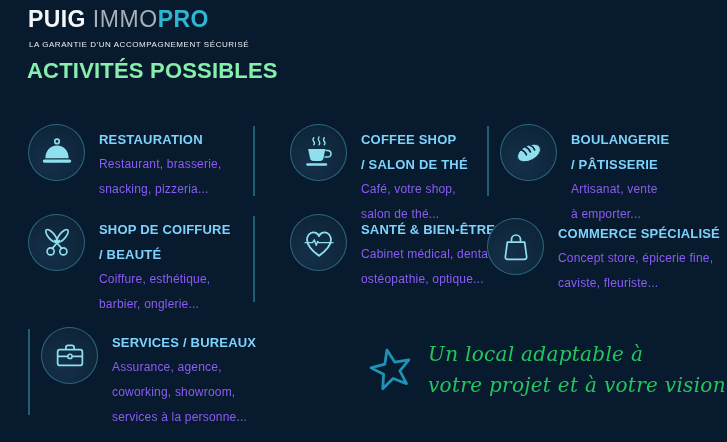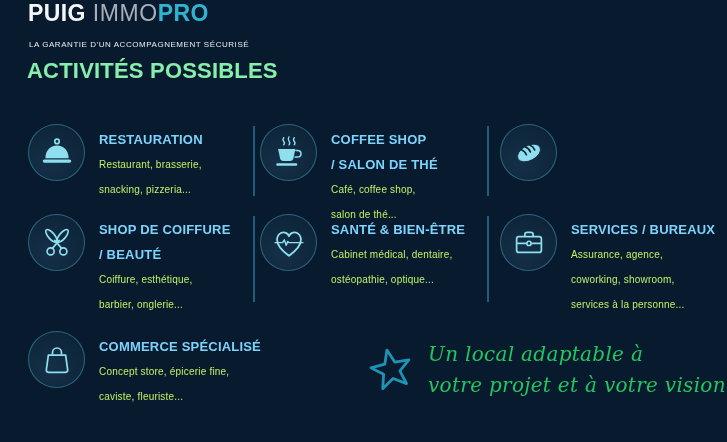--- a/index.html
+++ b/index.html
@@ -3,50 +3,50 @@
 <meta charset="utf-8">
 <style>
   html,body{margin:0;padding:0;background:#000;}
   .canvas{
     position:relative;width:727px;height:442px;overflow:hidden;
     background:#081a2e;
     font-family:"Liberation Sans",sans-serif;
     -webkit-font-smoothing:antialiased;
   }
   
-  .logo{position:absolute;left:28px;top:0;font-size:23px;font-weight:700;
+  .logo{position:absolute;left:28px;top:6px;font-size:23px;font-weight:700;
         letter-spacing:.4px;color:#f4f7fa;white-space:pre;}
   .logo .immo{color:#a7b0ba;font-weight:400;margin-left:7px;letter-spacing:.6px;}
   .logo .pro{color:#2fb5d2;font-weight:700;}
   .tagline{position:absolute;left:29px;top:40px;font-size:8px;font-weight:400;
            letter-spacing:.55px;color:#e9eef3;}
   .heading{position:absolute;left:27px;top:57px;font-size:22px;font-weight:700;
            line-height:27px;letter-spacing:.2px;color:#f4f7fa;}
   .heading .accent{color:#86efac;}
   
   .grid{position:absolute;left:28px;top:122px;width:699px;display:grid;
         grid-template-columns:225px 234px 240px;grid-template-rows:90px 113px auto;}
   .cell{position:relative;}
-  .cell.c2{padding-left:7px;}
+  .cell.c2{padding-left:37px;}
   .cell.c3{padding-left:13px;}
   .cell.r3{padding-top:4px;}
   .cell.divided::before{content:"";position:absolute;left:0;width:1.5px;
         background:rgba(45,140,170,.6);}
   .cell.r1.divided::before{top:4px;height:70px;}
   .cell.r2.divided::before{top:4px;height:86px;}
   .item{display:flex;gap:14px;padding-top:2px;}
   .icon-circle{width:57px;height:57px;flex:0 0 57px;border-radius:50%;
         box-sizing:border-box;
         background:radial-gradient(circle at 38% 68%, #143049 0%, #0e2539 72%);
         border:1.5px solid rgba(70,165,195,.5);
         display:flex;align-items:center;justify-content:center;}
   .item-text{padding-top:3px;min-width:0;}
   .item-title{font-size:13px;font-weight:700;color:#7dd3fc;line-height:25px;
         white-space:pre;letter-spacing:.2px;}
-  .item-desc{font-size:10px;font-weight:400;color:#bef264;line-height:25px;
+  .item-desc{font-size:12px;font-weight:400;color:#8b5cf6;line-height:25px;
         white-space:pre;letter-spacing:.2px;}
   
   .note{grid-column:2/4;grid-row:3;display:flex;gap:13px;
         padding-left:114px;padding-top:14px;}
   .note-star{margin-top:6px;flex:0 0 48px;}
   .note-text{font-family:"DejaVu Serif",serif;font-style:italic;font-size:20px;
         line-height:31px;color:#22c55e;white-space:pre;letter-spacing:.3px;}
   svg{display:block;}
 </style>
 </head>
@@ -88,38 +88,44 @@
             <path d="M24 2.5 q-2 3 0 5.6 q2 2.6 0 5" stroke="#8fe0ee" stroke-width="1.8" fill="none" stroke-linecap="round"></path>
             <path d="M31 3.5 q-2 2.8 0 5.2 q2 2.4 0 4.4" stroke="#8fe0ee" stroke-width="1.8" fill="none" stroke-linecap="round"></path>
             <path d="M9.5 18.5 h23 l-2.6 12.5 c-.5 2.4 -2 3.5 -4.4 3.5 h-9 c-2.4 0 -3.9 -1.1 -4.4 -3.5 Z" fill="#8fe0ee"></path>
             <path d="M32.5 20.5 h2.8 c2.9 0 4.7 1.8 4.7 4.4 c0 2.6 -1.8 4.4 -4.7 4.4 h-4" stroke="#8fe0ee" stroke-width="2" fill="none"></path>
             <rect x="7" y="37.5" width="28" height="3.4" rx="1.7" fill="#8fe0ee"></rect>
           </svg>
         </div>
         <div class="item-text">
           <div class="item-title">COFFEE SHOP
 / SALON DE THÉ</div>
-          <div class="item-desc">Café, coffee shop,
+          <div class="item-desc">Café, votre shop,
 salon de thé...</div>
         </div>
       </div>
     </div>
 
     <div class="cell r1 c3 divided">
       <div class="item">
         <div class="icon-circle">
           <svg width="36" height="36" viewBox="0 0 48 48">
             <g transform="rotate(-28 24 24)">
               <ellipse cx="24" cy="24" rx="16.5" ry="10" fill="#8fe0ee" stroke="#0d2438" stroke-width="1"></ellipse>
               <path d="M17 15.5 q3.5 4 2.8 9" stroke="#0d2438" stroke-width="2.2" fill="none" stroke-linecap="round"></path>
               <path d="M23.5 14.5 q3.5 4 2.8 9" stroke="#0d2438" stroke-width="2.2" fill="none" stroke-linecap="round"></path>
               <path d="M30 15.5 q3.2 3.6 2.6 8.4" stroke="#0d2438" stroke-width="2.2" fill="none" stroke-linecap="round"></path>
             </g>
           </svg>
         </div>
+        <div class="item-text">
+          <div class="item-title">BOULANGERIE
+/ PÂTISSERIE</div>
+          <div class="item-desc">Artisanat, vente
+à emporter...</div>
+        </div>
       </div>
     </div>
 
     <div class="cell r2 c1">
       <div class="item">
         <div class="icon-circle">
           <svg width="36" height="36" viewBox="0 0 48 48">
             <ellipse cx="16.5" cy="14.5" rx="4.2" ry="10.5" transform="rotate(-40 16.5 14.5)" stroke="#8fe0ee" stroke-width="2.2" fill="none"></ellipse>
             <ellipse cx="31.5" cy="14.5" rx="4.2" ry="10.5" transform="rotate(40 31.5 14.5)" stroke="#8fe0ee" stroke-width="2.2" fill="none"></ellipse>
             <path d="M21 20.5 L30.2 31.2 M27 20.5 L17.8 31.2" stroke="#8fe0ee" stroke-width="2.2" fill="none" stroke-linecap="round"></path>
@@ -145,51 +151,51 @@
           </svg>
         </div>
         <div class="item-text">
           <div class="item-title">SANTÉ &amp; BIEN-ÊTRE</div>
           <div class="item-desc">Cabinet médical, dentaire,
 ostéopathie, optique...</div>
         </div>
       </div>
     </div>
 
+    <div class="cell r3 c1">
+      <div class="item">
+        <div class="icon-circle">
+          <svg width="36" height="36" viewBox="0 0 48 48">
+            <path d="M12.5 17.5 h23 l2.7 19.5 c.3 2.2 -1.2 3.5 -3.2 3.5 h-22 c-2 0 -3.5 -1.3 -3.2 -3.5 Z" stroke="#8fe0ee" stroke-width="2.3" fill="none" stroke-linejoin="round"></path>
+            <path d="M18 17 v-3 c0 -3.3 2.7 -6 6 -6 s6 2.7 6 6 v3" stroke="#8fe0ee" stroke-width="2.3" fill="none"></path>
+          </svg>
+        </div>
+        <div class="item-text">
+          <div class="item-title">COMMERCE SPÉCIALISÉ</div>
+          <div class="item-desc">Concept store, épicerie fine,
+caviste, fleuriste...</div>
+        </div>
+      </div>
+    </div>
+
     <div class="cell r2 c3 divided">
       <div class="item">
         <div class="icon-circle">
           <svg width="36" height="36" viewBox="0 0 48 48">
             <rect x="7.5" y="15.5" width="33" height="21" rx="3" stroke="#8fe0ee" stroke-width="2.3" fill="none"></rect>
             <path d="M18.5 15.5 v-2.8 c0 -1.8 1.2 -3 3 -3 h5 c1.8 0 3 1.2 3 3 v2.8" stroke="#8fe0ee" stroke-width="2.3" fill="none"></path>
             <path d="M7.5 24.5 h13.5 M27 24.5 h13.5" stroke="#8fe0ee" stroke-width="2.1"></path>
             <circle cx="24" cy="24.5" r="2.8" stroke="#8fe0ee" stroke-width="2.1" fill="none"></circle>
           </svg>
         </div>
         <div class="item-text">
           <div class="item-title">SERVICES / BUREAUX</div>
           <div class="item-desc">Assurance, agence,
 coworking, showroom,
 services à la personne...</div>
-        </div>
-      </div>
-    </div>
-
-    <div class="cell r3 c1">
-      <div class="item">
-        <div class="icon-circle">
-          <svg width="36" height="36" viewBox="0 0 48 48">
-            <path d="M12.5 17.5 h23 l2.7 19.5 c.3 2.2 -1.2 3.5 -3.2 3.5 h-22 c-2 0 -3.5 -1.3 -3.2 -3.5 Z" stroke="#8fe0ee" stroke-width="2.3" fill="none" stroke-linejoin="round"></path>
-            <path d="M18 17 v-3 c0 -3.3 2.7 -6 6 -6 s6 2.7 6 6 v3" stroke="#8fe0ee" stroke-width="2.3" fill="none"></path>
-          </svg>
-        </div>
-        <div class="item-text">
-          <div class="item-title">COMMERCE SPÉCIALISÉ</div>
-          <div class="item-desc">Concept store, épicerie fine,
-caviste, fleuriste...</div>
         </div>
       </div>
     </div>
 
     <div class="note">
       <div class="note-star">
         <svg width="48" height="48" viewBox="0 0 52 52">
           <path transform="rotate(-12 26 26)" d="M26 5 L31.5 19.5 L47 20.3 L35 30 L39.2 45 L26 36.5 L12.8 45 L17 30 L5 20.3 L20.5 19.5 Z" stroke="#1d94b6" stroke-width="3" fill="none" stroke-linejoin="round"></path>
         </svg>
       </div>

